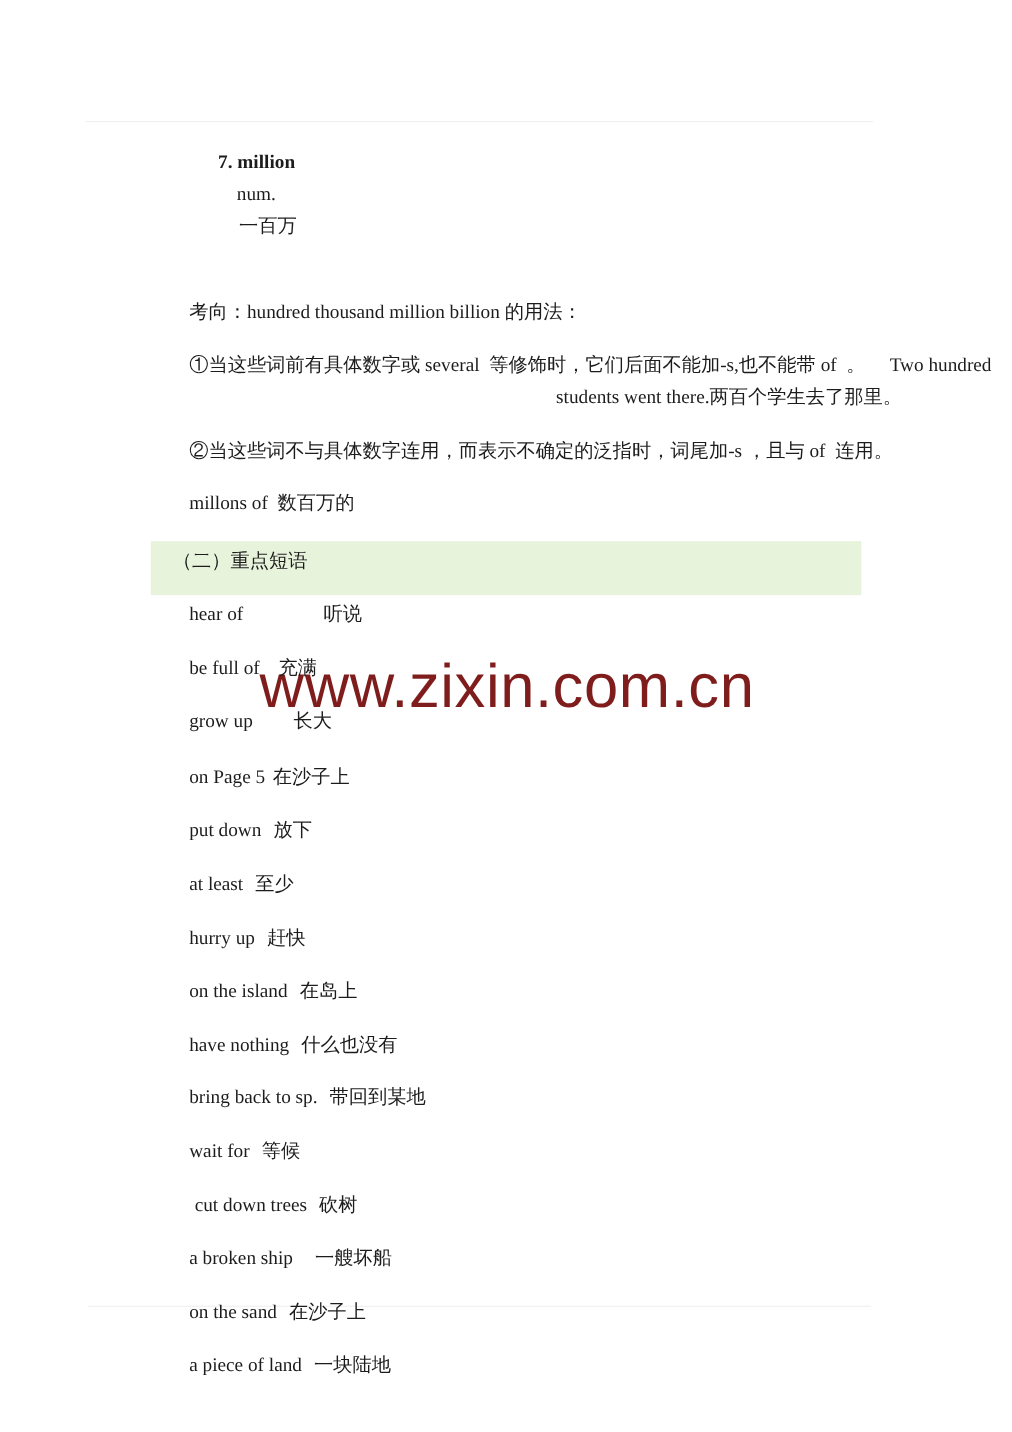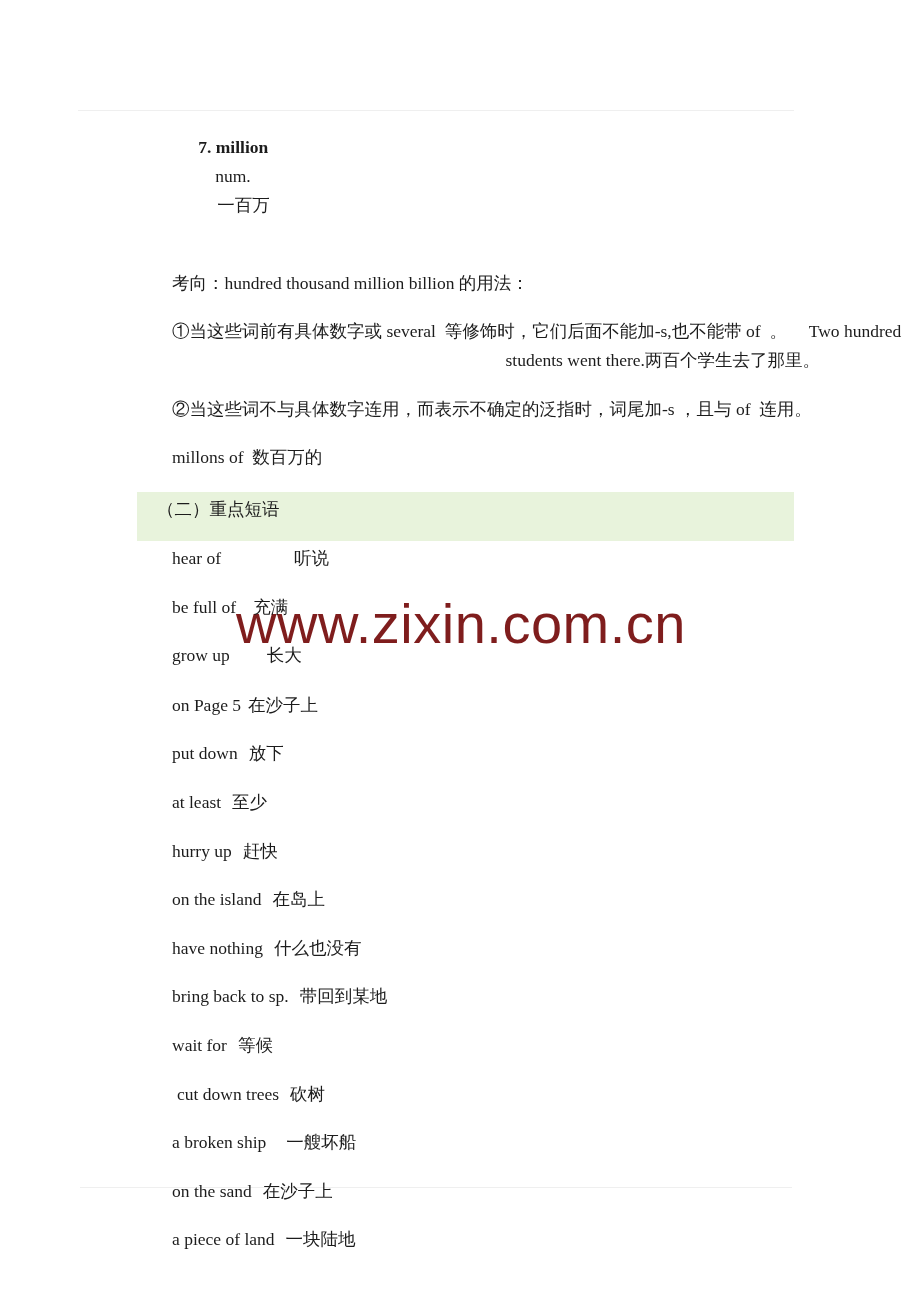--- a/index.html
+++ b/index.html
@@ -41,21 +41,21 @@
   }
   .indent{padding-left:32px;}
   .cont{margin-top:-19.6px;text-align:right;}           
   .entry-term{font-weight:bold;}
   .entry-pos{margin-left:17px;}
   .entry-meaning{margin-left:19px;}
   .section-bar{
     margin-left:-3px;
     width:626px;
     background:#e8f3dc;
-    padding:3px 11px 17px 20px;
+    padding:3px 0 17px 20px;
     line-height:29px;
     margin-bottom:3px;
     white-space:pre;
   }
   .phrases .row{
     line-height:29px;
     margin-bottom:19.6px;
     padding-left:32px;
     white-space:pre;
   }

